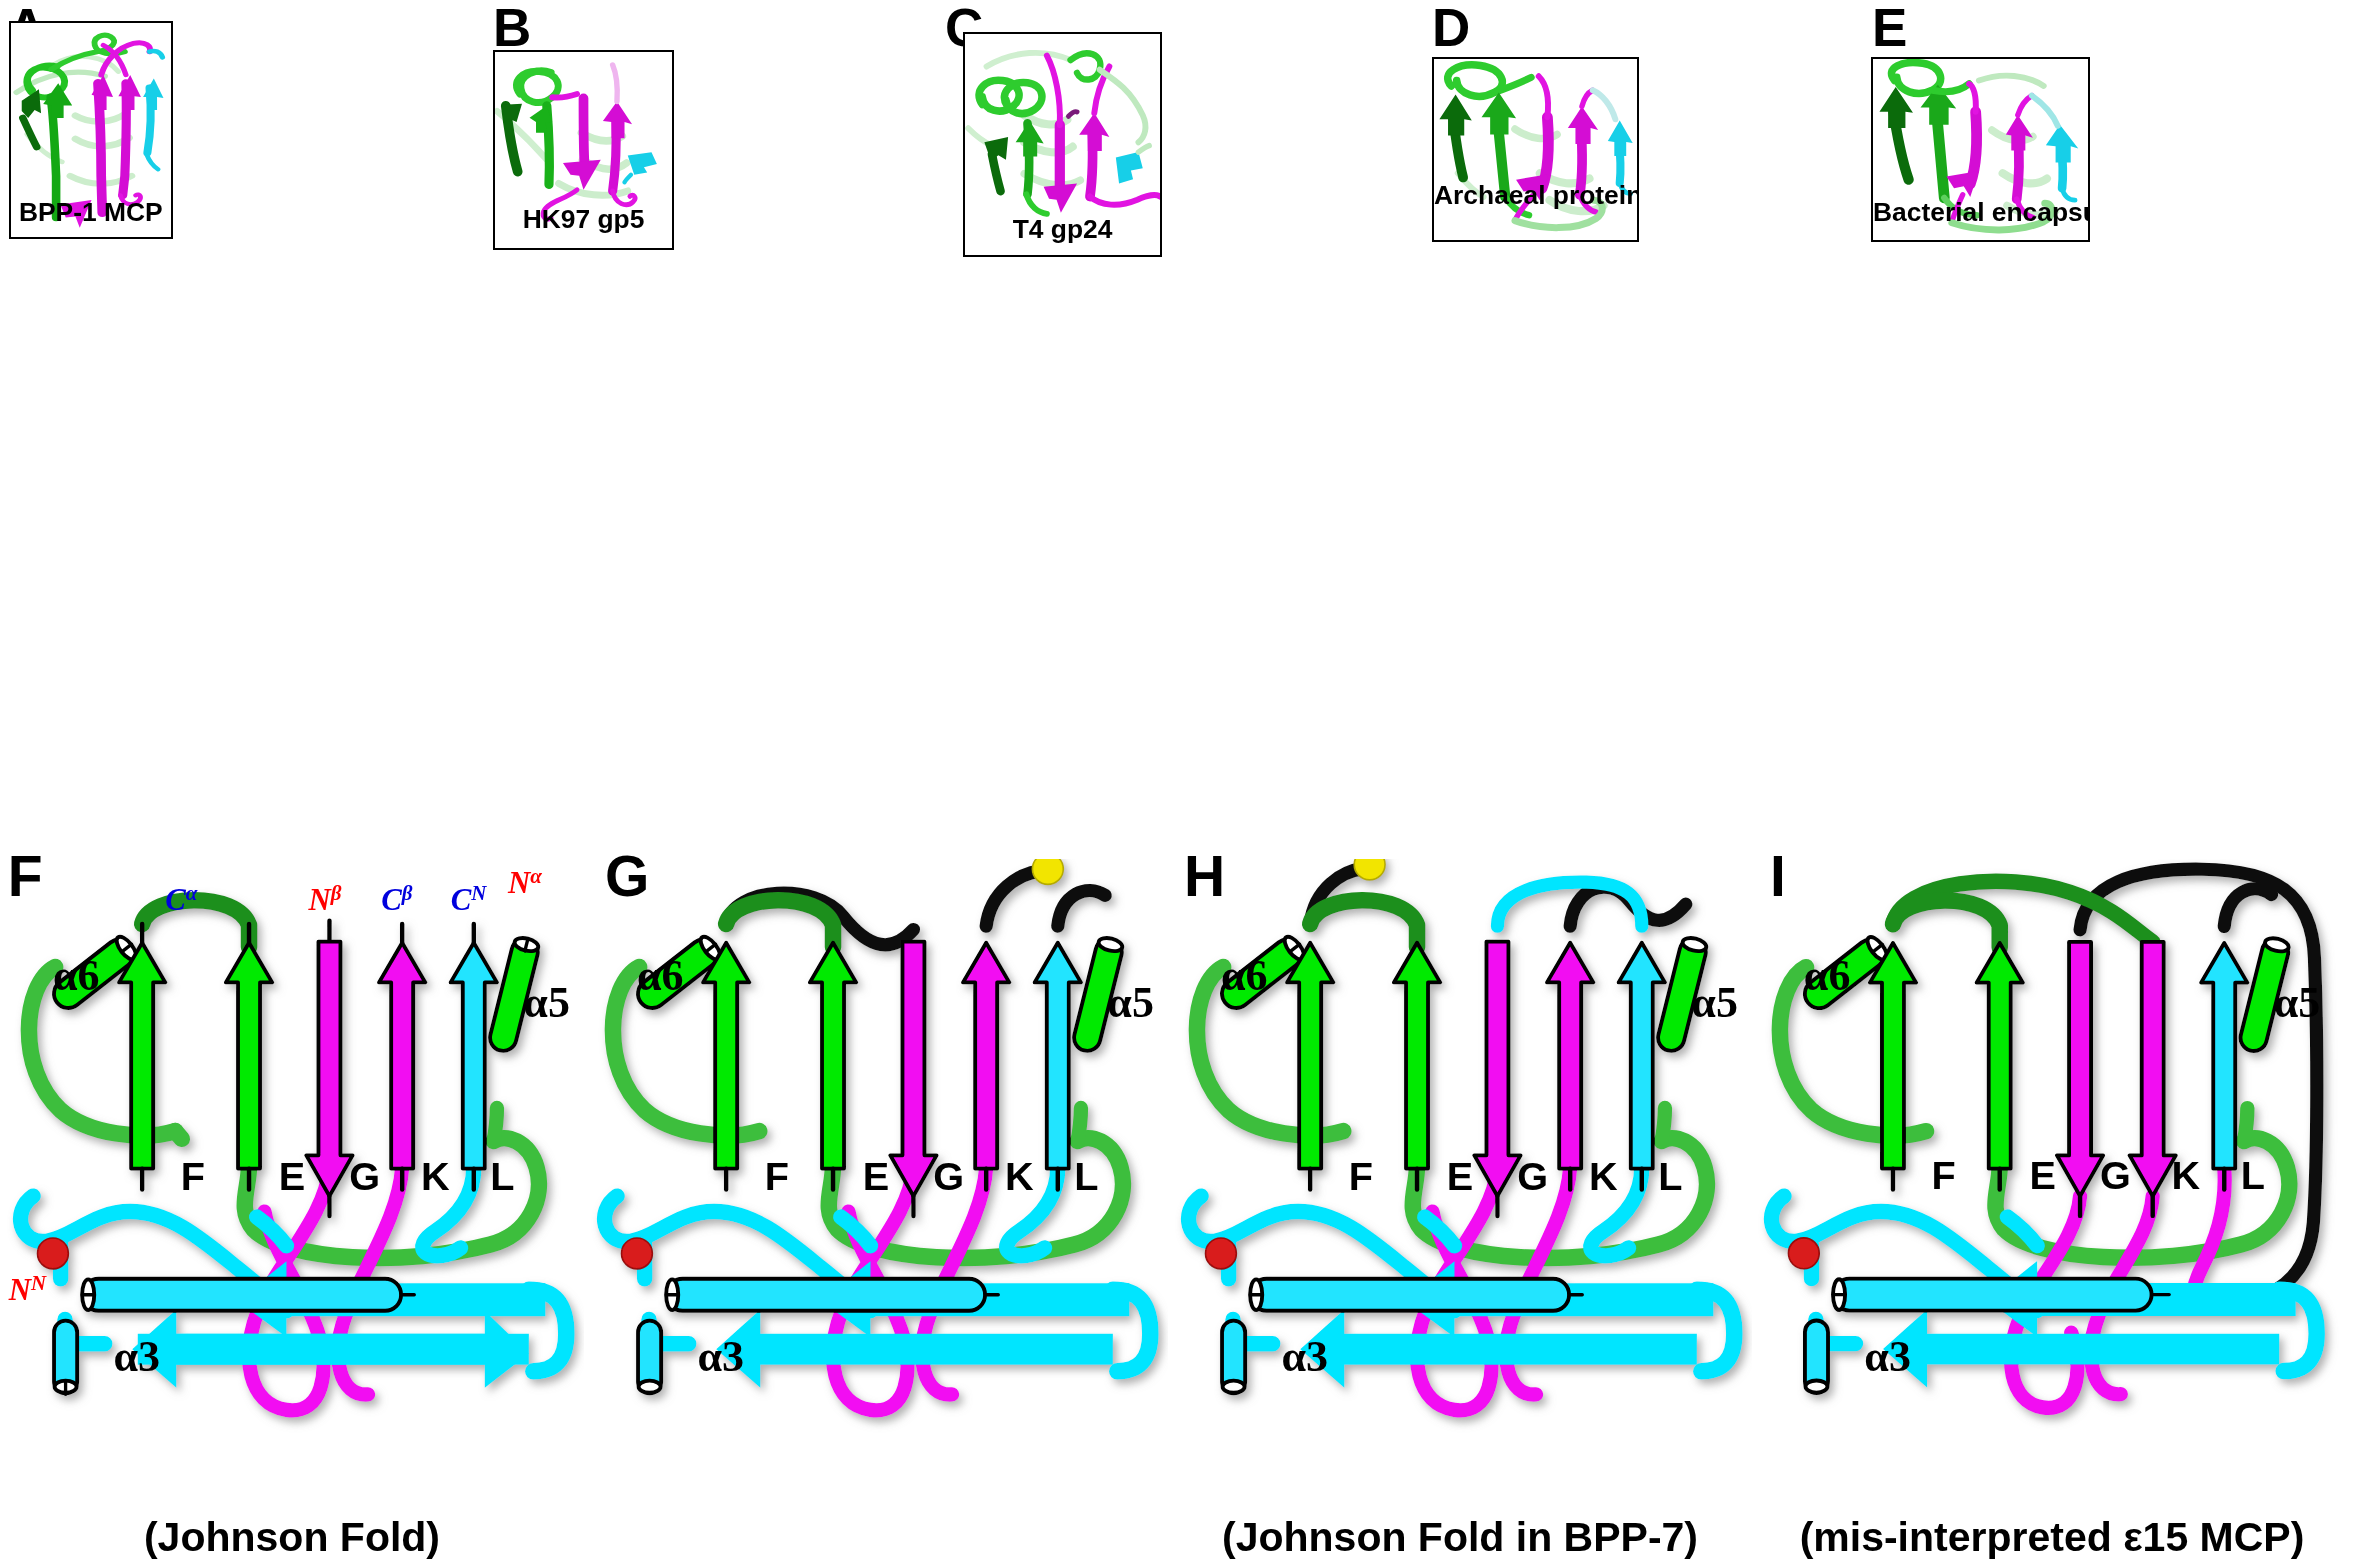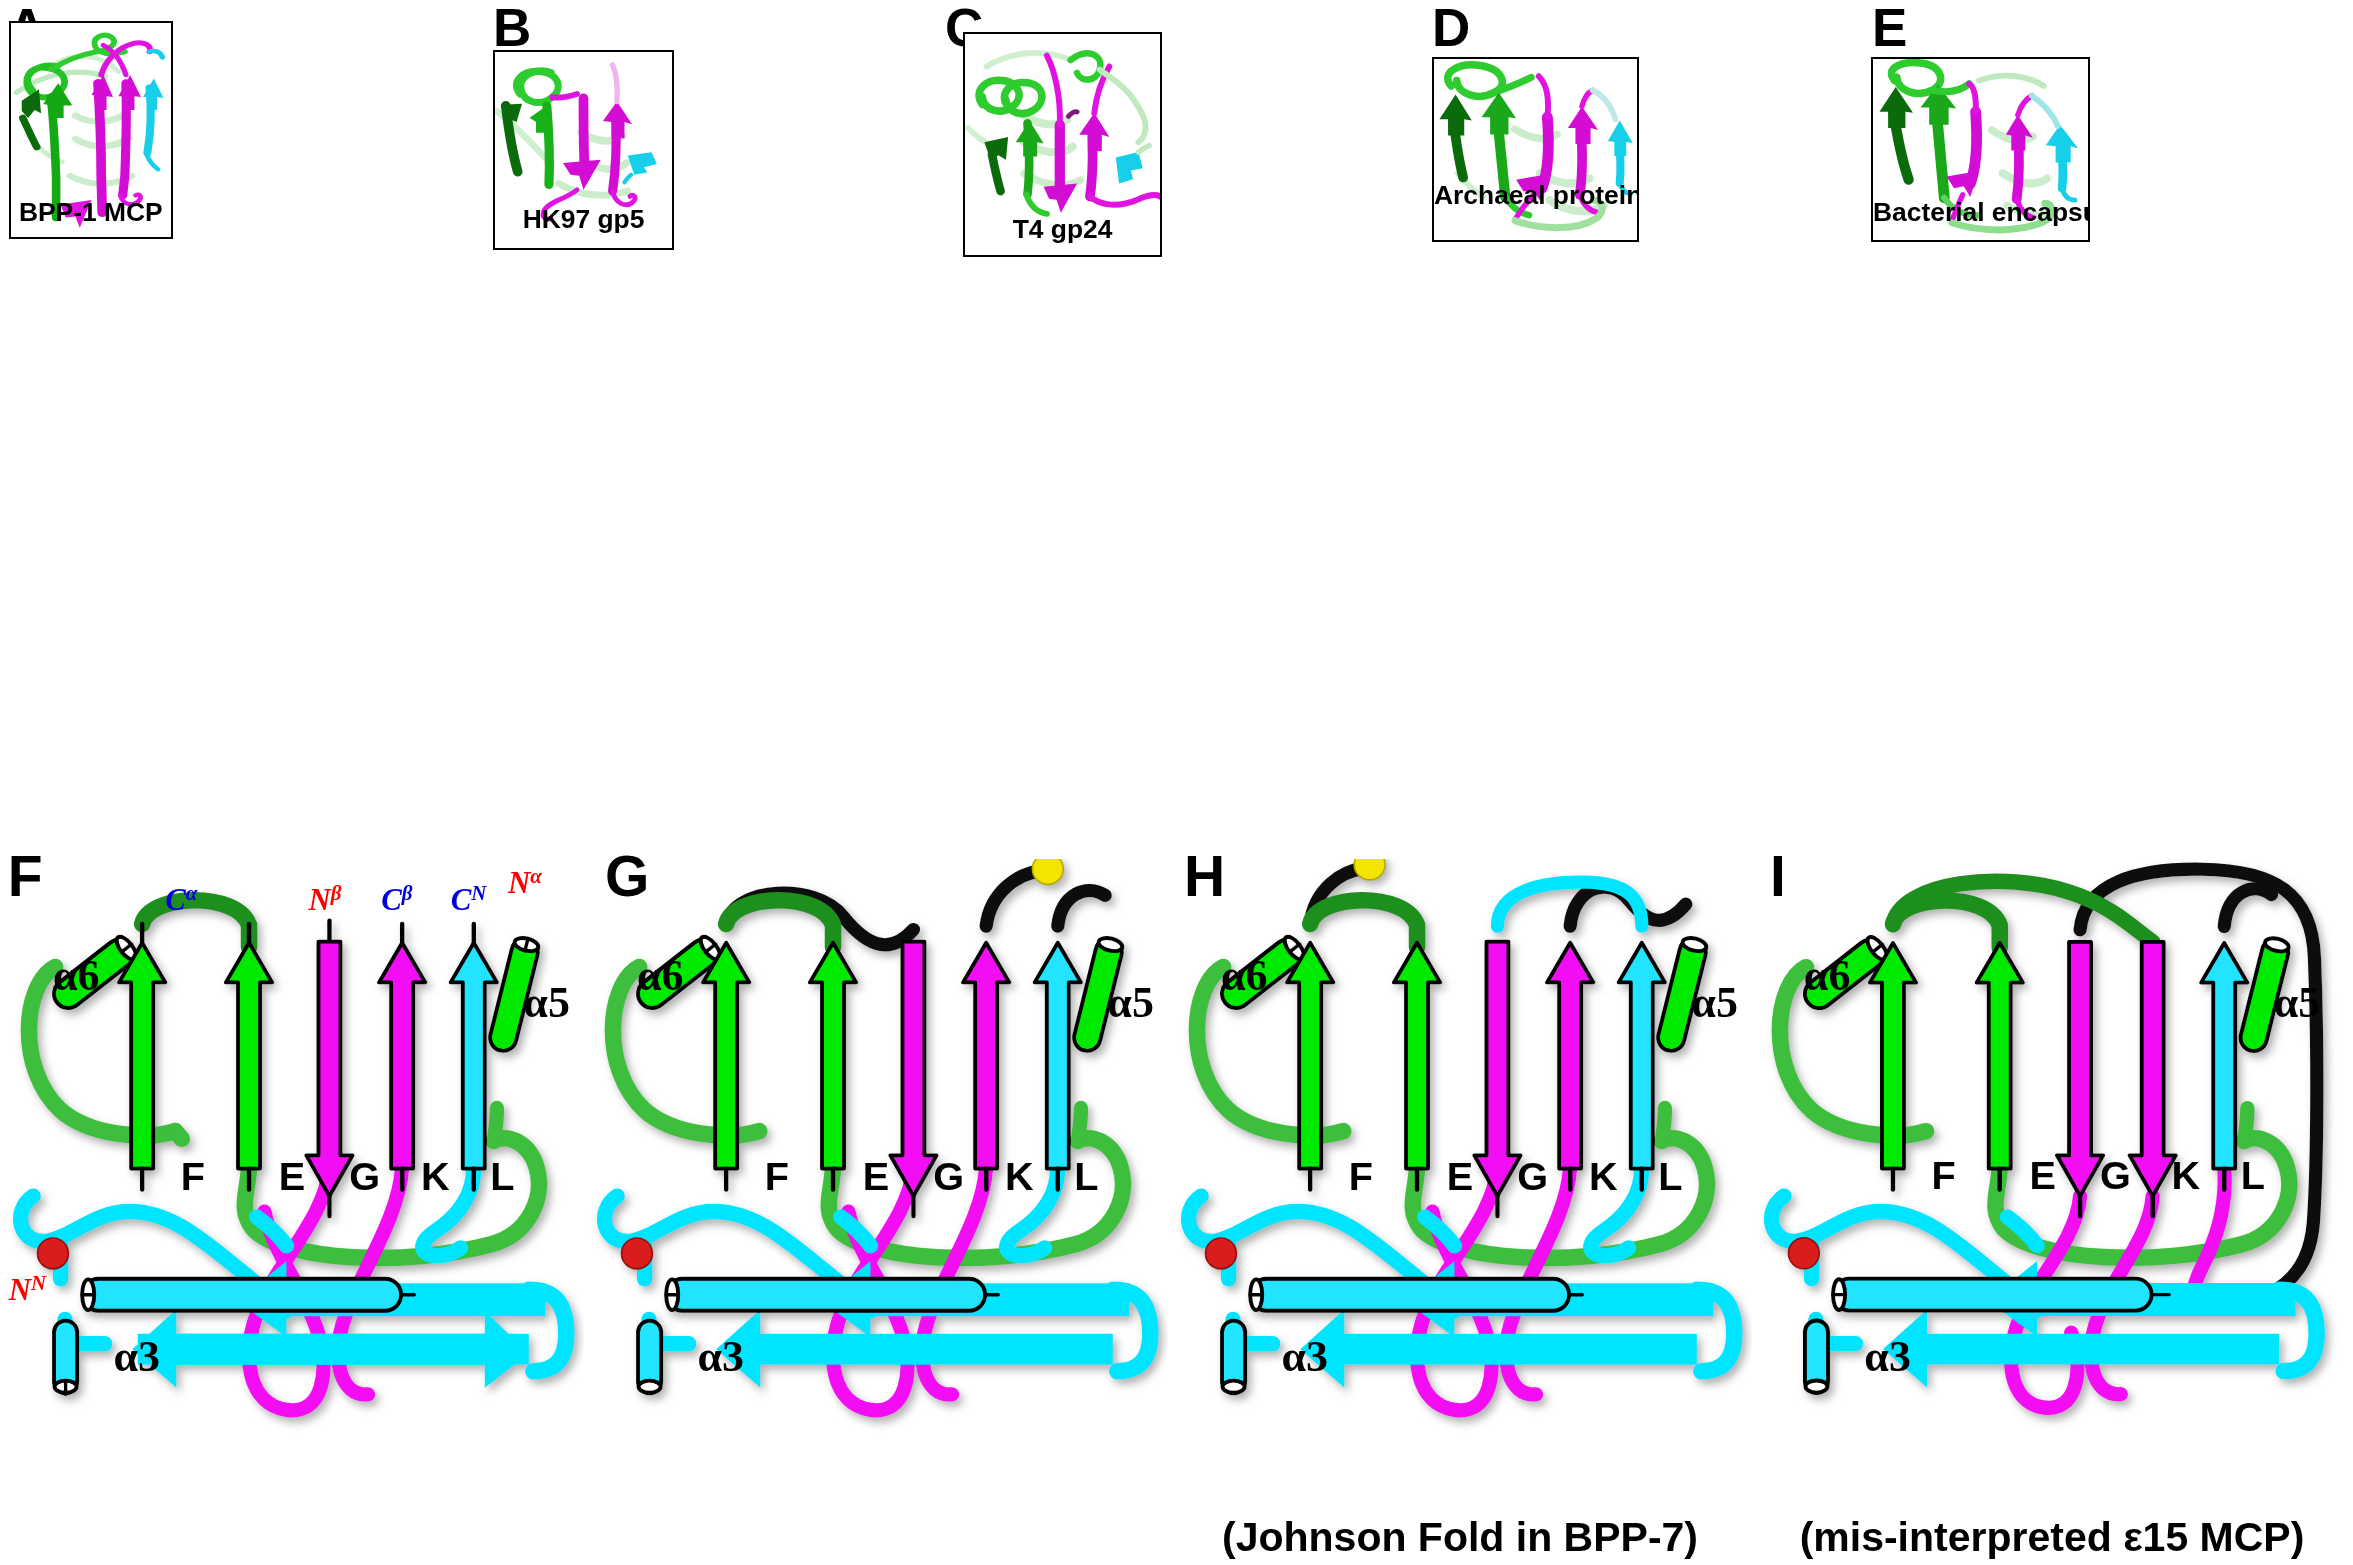--- a/index.html
+++ b/index.html
@@ -339,20 +339,21 @@
       <text class="sHel" x="950" y="286">α5</text>
       <text class="sHel" x="206" y="930">α3</text>
 
       <text class="sTermC" x="300" y="92" fill="#0000DD">C<tspan class="sSup" dy="-18">α</tspan></text>
       <text class="sTermN" x="560" y="92" fill="#FF0000">N<tspan class="sSup" dy="-18">β</tspan></text>
       <text class="sTermC" x="692" y="92" fill="#0000DD">C<tspan class="sSup" dy="-18">β</tspan></text>
       <text class="sTermC" x="818" y="92" fill="#0000DD">C<tspan class="sSup" dy="-18">N</tspan></text>
       <text class="sTermN" x="922" y="62" fill="#FF0000">N<tspan class="sSup" dy="-18">α</tspan></text>
       <text class="sTermN" x="16" y="800" fill="#FF0000">N<tspan class="sSup" dy="-18">N</tspan></text>
     </svg>
+    <div class="tcap" style="top:655px;">(Johnson Fold)</div>
   </div>
 
   <div class="plabel bot" style="left:605px;top:848px;">G</div>
   <div class="tpanel" style="left:584px;top:859px;width:584px;height:707px;">
     <svg class="tsvg" width="584" height="639" viewBox="0 0 1060 1160">
       <defs>
         <filter id="dsG" x="-30%" y="-30%" width="180%" height="180%">
           <feDropShadow dx="7" dy="9" stdDeviation="8" flood-color="#888" flood-opacity="0.65"></feDropShadow>
         </filter>
       </defs>

